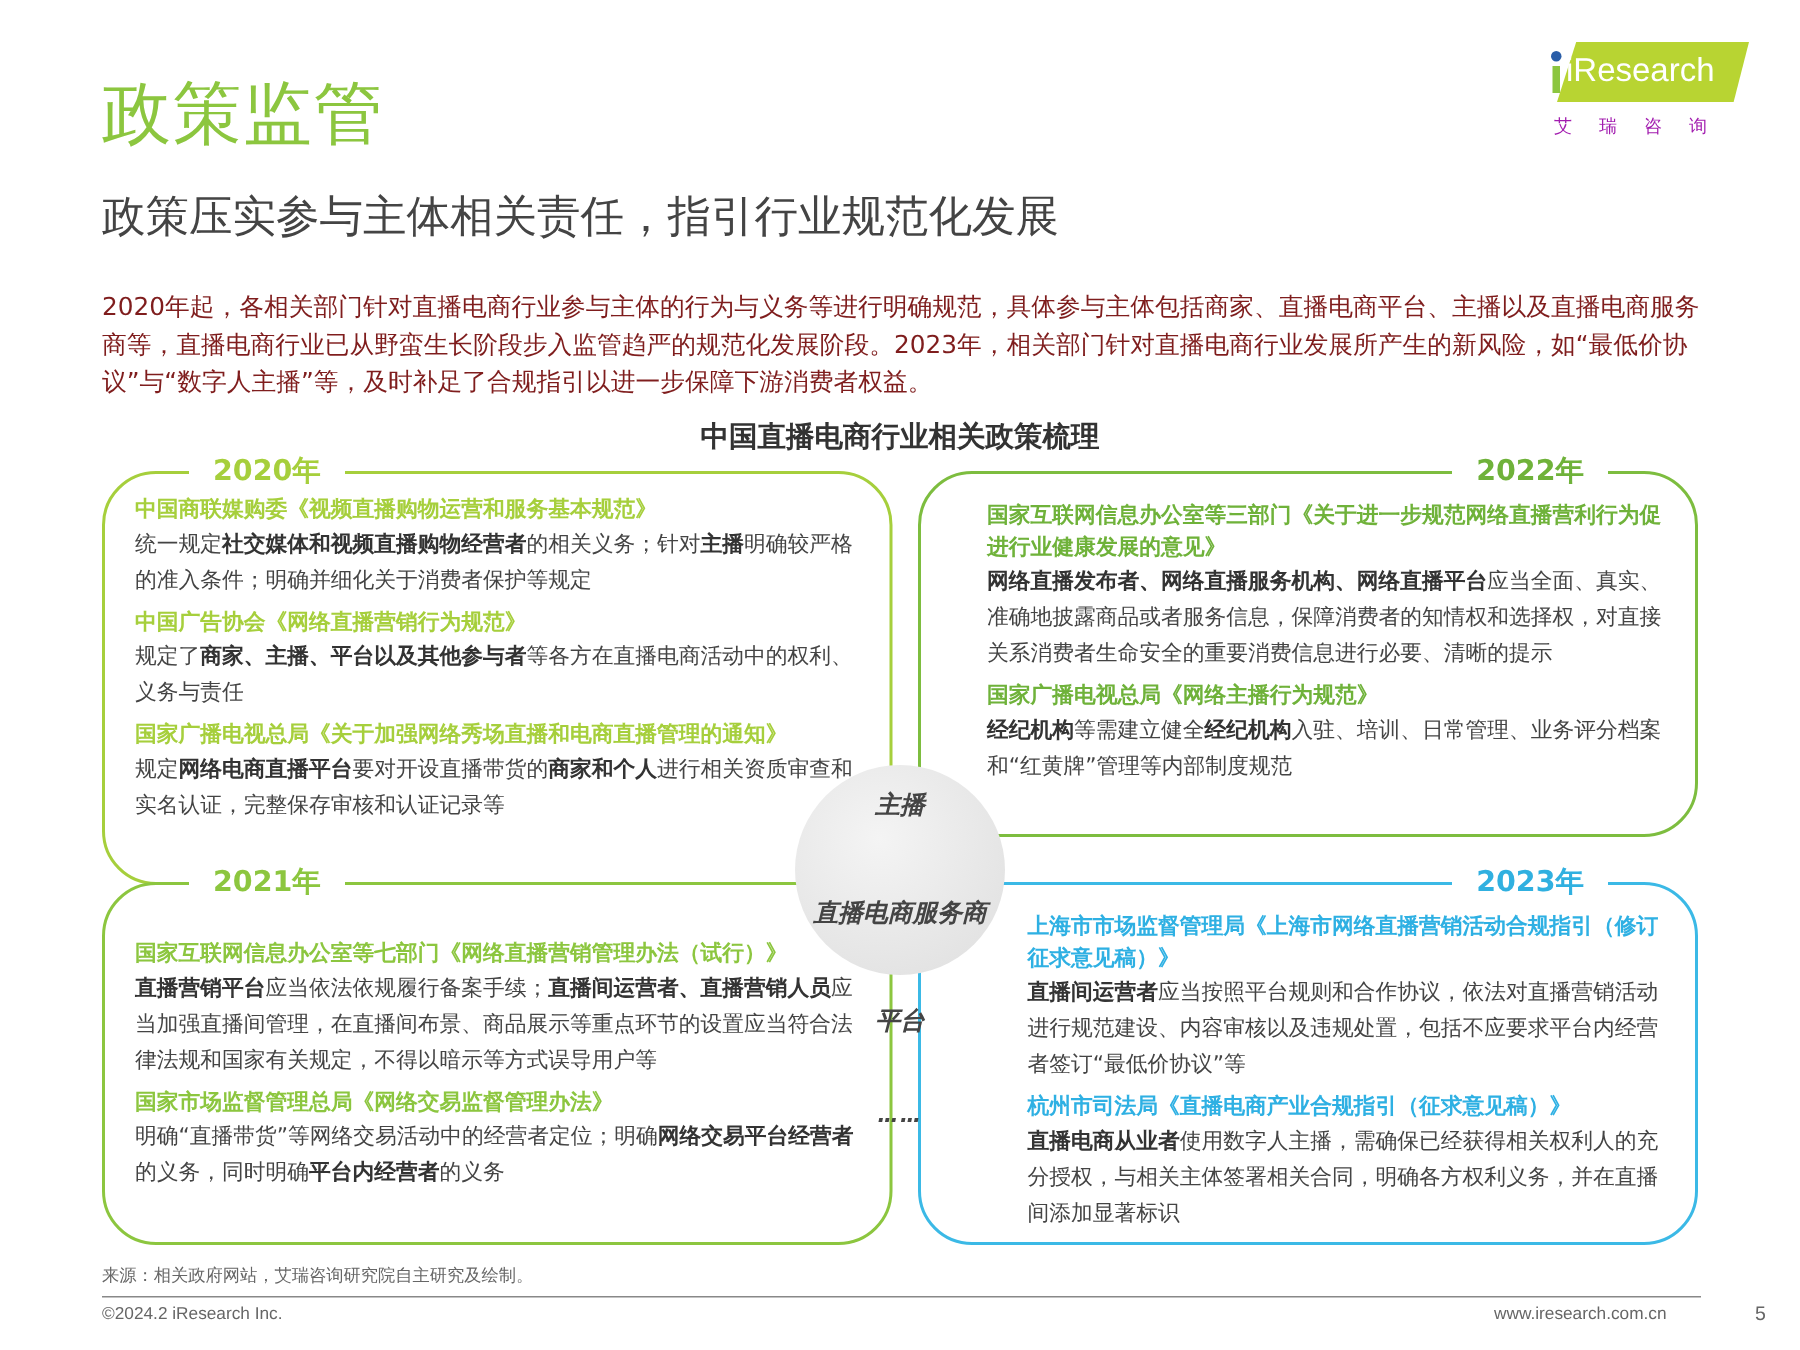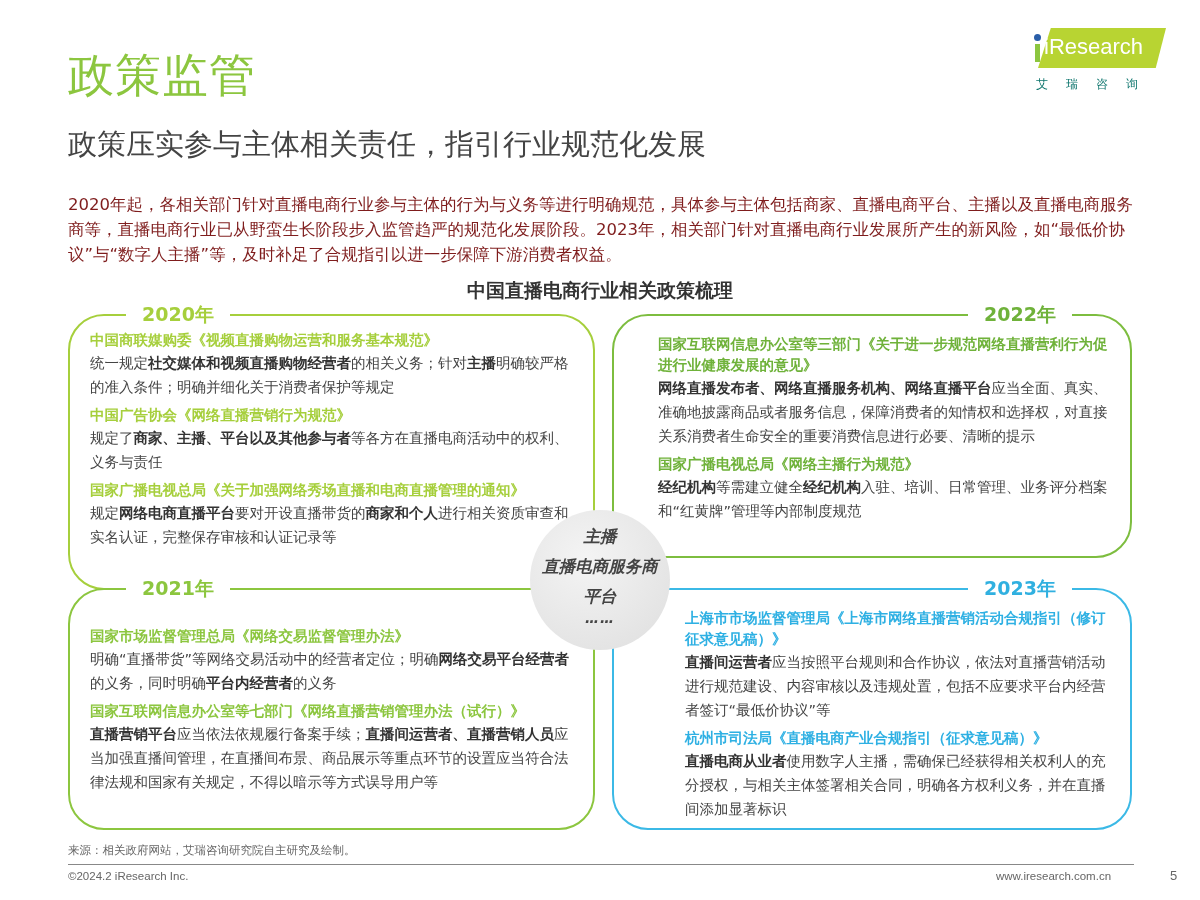--- a/index.html
+++ b/index.html
@@ -4,21 +4,21 @@
 <style>
   html,body{margin:0;padding:0;background:#fff;}
   body{width:1200px;height:900px;position:relative;overflow:hidden;font-family:"DejaVu Sans","Liberation Sans",sans-serif;color:#3a3a3a;}
   .title{position:absolute;left:68px;top:52px;font-size:46px;color:#8cc63f;letter-spacing:1px;line-height:1;}
   .subtitle{position:absolute;left:68px;top:127px;font-size:29px;color:#444;line-height:1.2;}
   .logo{position:absolute;left:1030px;top:28px;width:140px;height:70px;}
   .logo .band{position:absolute;left:8px;top:0;width:128px;height:40px;background:#b8d432;clip-path:polygon(10% 0,100% 0,92% 100%,0 100%);}
   .logo .dot{position:absolute;left:4px;top:6px;width:7px;height:7px;border-radius:50%;background:#2a5ea8;}
   .logo .stem{position:absolute;left:5px;top:16px;width:5px;height:18px;background:#8cc63f;}
   .logo .word{position:absolute;left:14px;top:6px;font-size:22px;color:#fff;font-family:"Liberation Sans",sans-serif;}
-  .logo .cn{position:absolute;left:6px;top:48px;font-size:12px;color:#0f766e;letter-spacing:18px;white-space:nowrap;}
+  .logo .cn{position:absolute;left:6px;top:48px;font-size:12px;color:#a21caf;letter-spacing:18px;white-space:nowrap;}
   .intro{position:absolute;left:68px;top:192px;width:1080px;font-size:16.5px;line-height:25px;color:#7f1d1d;}
   .section-title{position:absolute;left:0;width:1200px;top:278px;text-align:center;font-size:19px;font-weight:bold;color:#333;}
   .box{position:absolute;border:2.5px solid;border-radius:36px;box-sizing:border-box;}
   .box .year{position:absolute;top:-15px;background:#fff;padding:0 16px;font-size:19px;font-weight:bold;line-height:26px;}
   .box .content{position:absolute;left:0;right:0;top:0;}
   .item{margin-bottom:6px;}
   .item .head{font-size:14.5px;font-weight:bold;line-height:21px;}
   .item .desc{font-size:14.5px;line-height:24px;color:#444;}
   .item .desc b{color:#333;}
   .b2020{left:68px;top:314px;width:527px;height:276px;border-color:#a6cf3c;}
@@ -27,21 +27,21 @@
   .b2022{left:612px;top:314px;width:520px;height:244px;border-color:#7dbd3f;}
   .b2022 .year{right:58px;color:#6fb23a;}
   .b2022 .head{color:#6fb23a;}
   .b2021{left:68px;top:588px;width:527px;height:242px;border-color:#8cc63f;}
   .b2021 .year{left:56px;color:#8cc63f;}
   .b2021 .head{color:#8cc63f;}
   .b2023{left:612px;top:588px;width:520px;height:242px;border-color:#3bb9e6;}
   .b2023 .year{right:58px;color:#30b0e0;}
   .b2023 .head{color:#2eb0e3;}
   .circle{position:absolute;left:530px;top:510px;width:140px;height:140px;border-radius:50%;background:radial-gradient(circle at 40% 35%,#f4f4f4,#dedede);text-align:center;}
-  .circle div{font-size:16.5px;font-weight:bold;font-style:italic;color:#444;line-height:30px;}
+  .circle div{font-size:16.5px;font-weight:bold;font-style:italic;color:#444;line-height:30px;margin-top:42px;}
   .circle .c1{margin-top:12px;}
   .circle .dots{font-size:14px;line-height:12px;letter-spacing:1px;}
   .source{position:absolute;left:68px;top:843px;font-size:11.5px;color:#666;}
   .rule{position:absolute;left:68px;top:864px;width:1066px;height:1px;background:#888;}
   .copyright{position:absolute;left:68px;top:870px;font-size:11.5px;color:#666;font-family:"Liberation Sans",sans-serif;}
   .website{position:absolute;left:996px;top:870px;font-size:11.5px;color:#666;font-family:"Liberation Sans",sans-serif;}
   .pagenum{position:absolute;left:1170px;top:868px;font-size:13px;color:#666;font-family:"Liberation Sans",sans-serif;}
 </style>
 </head>
 <body>
@@ -90,26 +90,26 @@
         <div class="head">国家广播电视总局《网络主播行为规范》</div>
         <div class="desc"><b>经纪机构</b><span>等需建立健全</span><b>经纪机构</b><span>入驻、培训、日常管理、业务评分档案和“红黄牌”管理等内部制度规范</span></div>
       </div>
     </div>
 </div>
 
 <div class="box b2021">
   <div class="year">2021年</div>
   <div class="content" style="padding:36px 20px 0 20px;">
       <div class="item">
+        <div class="head">国家互联网信息办公室等七部门《网络直播营销管理办法（试行）》</div>
+        <div class="desc"><b>直播营销平台</b><span>应当依法依规履行备案手续；</span><b>直播间运营者、直播营销人员</b><span>应当加强直播间管理，在直播间布景、商品展示等重点环节的设置应当符合法律法规和国家有关规定，不得以暗示等方式误导用户等</span></div>
+      </div>
+      <div class="item">
         <div class="head">国家市场监督管理总局《网络交易监督管理办法》</div>
         <div class="desc"><span>明确“直播带货”等网络交易活动中的经营者定位；明确</span><b>网络交易平台经营者</b><span>的义务，同时明确</span><b>平台内经营者</b><span>的义务</span></div>
-      </div>
-      <div class="item">
-        <div class="head">国家互联网信息办公室等七部门《网络直播营销管理办法（试行）》</div>
-        <div class="desc"><b>直播营销平台</b><span>应当依法依规履行备案手续；</span><b>直播间运营者、直播营销人员</b><span>应当加强直播间管理，在直播间布景、商品展示等重点环节的设置应当符合法律法规和国家有关规定，不得以暗示等方式误导用户等</span></div>
       </div>
     </div>
 </div>
 
 <div class="box b2023">
   <div class="year">2023年</div>
   <div class="content" style="padding:18px 20px 0 50px;margin-left:21px;">
       <div class="item">
         <div class="head">上海市市场监督管理局《上海市网络直播营销活动合规指引（修订征求意见稿）》</div>
         <div class="desc"><b>直播间运营者</b><span>应当按照平台规则和合作协议，依法对直播营销活动进行规范建设、内容审核以及违规处置，包括不应要求平台内经营者签订“最低价协议”等</span></div>

